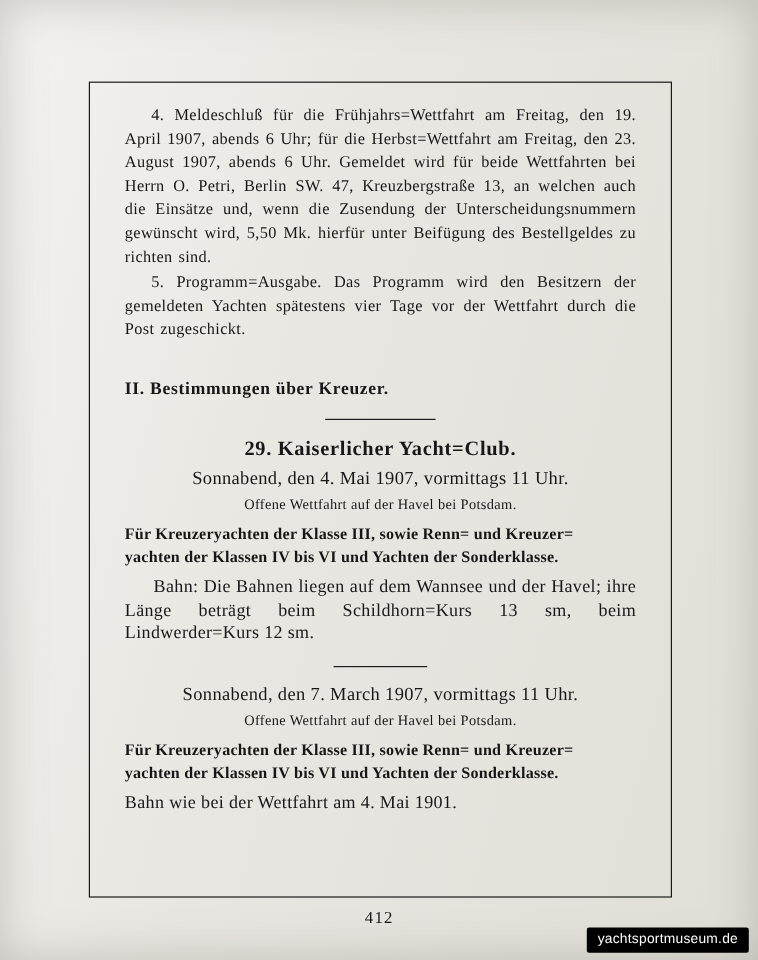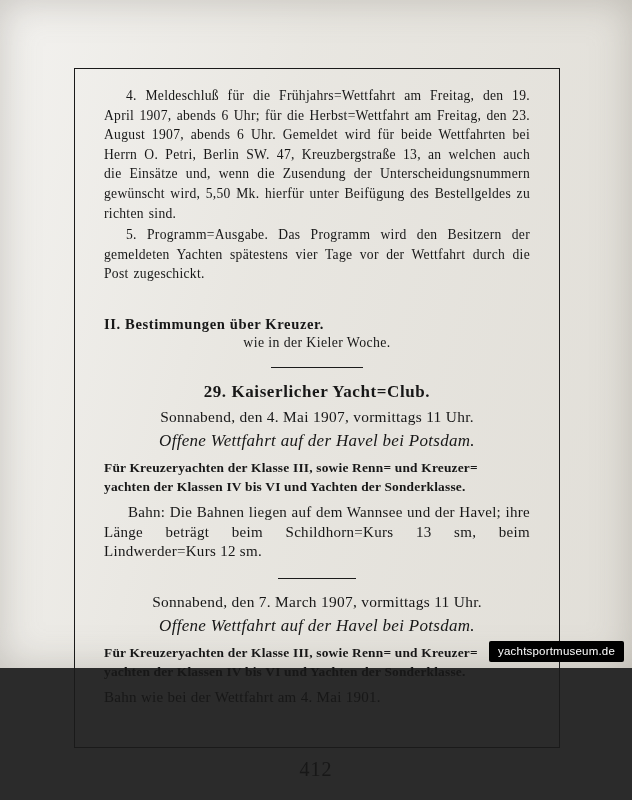--- a/index.html
+++ b/index.html
@@ -9,21 +9,21 @@
   }
   body {
     width: 632px;
     height: 800px;
     overflow: hidden;
     font-family: "Liberation Serif", serif;
   }
   .page {
     position: relative;
     width: 632px;
-    height: 668px;
+    height: 800px;
     background: #e9e7e2;
     background-image:
       linear-gradient(105deg, rgba(255,255,255,0.45) 0%, rgba(230,228,220,0.15) 40%, rgba(210,206,196,0.35) 100%);
   }
   
   .page:before {
     content: "";
     position: absolute;
     inset: 0;
     box-shadow: inset 0 0 38px rgba(120,115,105,0.35);
@@ -88,24 +88,23 @@
     letter-spacing: 0.5px;
   }
   .event-date {
     text-align: center;
     font-size: 15.4px;
     margin-top: 6px;
     letter-spacing: 0.3px;
   }
   .event-sub {
     text-align: center;
-    font-size: 17px;
+    font-size: 12px;
     margin-top: 5px;
     letter-spacing: 0.3px;
-    font-style: italic;
   }
   .event-classes {
     font-weight: bold;
     font-size: 13.4px;
     line-height: 19px;
     margin-top: 7px;
     letter-spacing: 0.2px;
   }
   .event-course {
     font-size: 15px;
@@ -127,21 +126,21 @@
   .rule.short {
     width: 78px;
   }
   .spacer-lg { height: 14px; }
   .folio {
     position: absolute;
     left: 0;
     right: 0;
     top: 758px;
     text-align: center;
-    font-size: 20px;
+    font-size: 14px;
     color: #171717;
     letter-spacing: 1px;
   }
   .watermark {
     position: absolute;
     right: 8px;
     bottom: 6px;
     background: #000;
     color: #fff;
     font-family: "Liberation Sans", sans-serif;
@@ -164,21 +163,20 @@
       <span class="indent"></span><span>4. Meldeschluß für die Frühjahrs=Wettfahrt am Freitag, den 19. April 1907, abends 6 Uhr; für die Herbst=Wettfahrt am Freitag, den 23. August 1907, abends 6 Uhr. Gemeldet wird für beide Wettfahrten bei Herrn O. Petri, Berlin SW. 47, Kreuzbergstraße 13, an welchen auch die Einsätze und, wenn die Zusendung der Unterscheidungsnummern gewünscht wird, 5,50 Mk. hierfür unter Beifügung des Bestellgeldes zu richten sind.</span>
     </p>
 
     <p class="body-par">
       <span class="indent"></span><span>5. Programm=Ausgabe. Das Programm wird den Besitzern der gemeldeten Yachten spätestens vier Tage vor der Wettfahrt durch die Post zugeschickt.</span>
     </p>
 
     <div class="spacer-lg"></div>
 
     <p class="head-sec">II. Bestimmungen über Kreuzer.</p>
-    <p class="head-sub">wie in der Kieler Woche.</p>
 
     <div class="rule"></div>
 
 
     <p class="club-title">
       <span class="club-num">29.</span>
       <span>Kaiserlicher Yacht=Club.</span>
     </p>
 
     <p class="event-date">Sonnabend, den 4. Mai 1907, vormittags 11 Uhr.</p>

